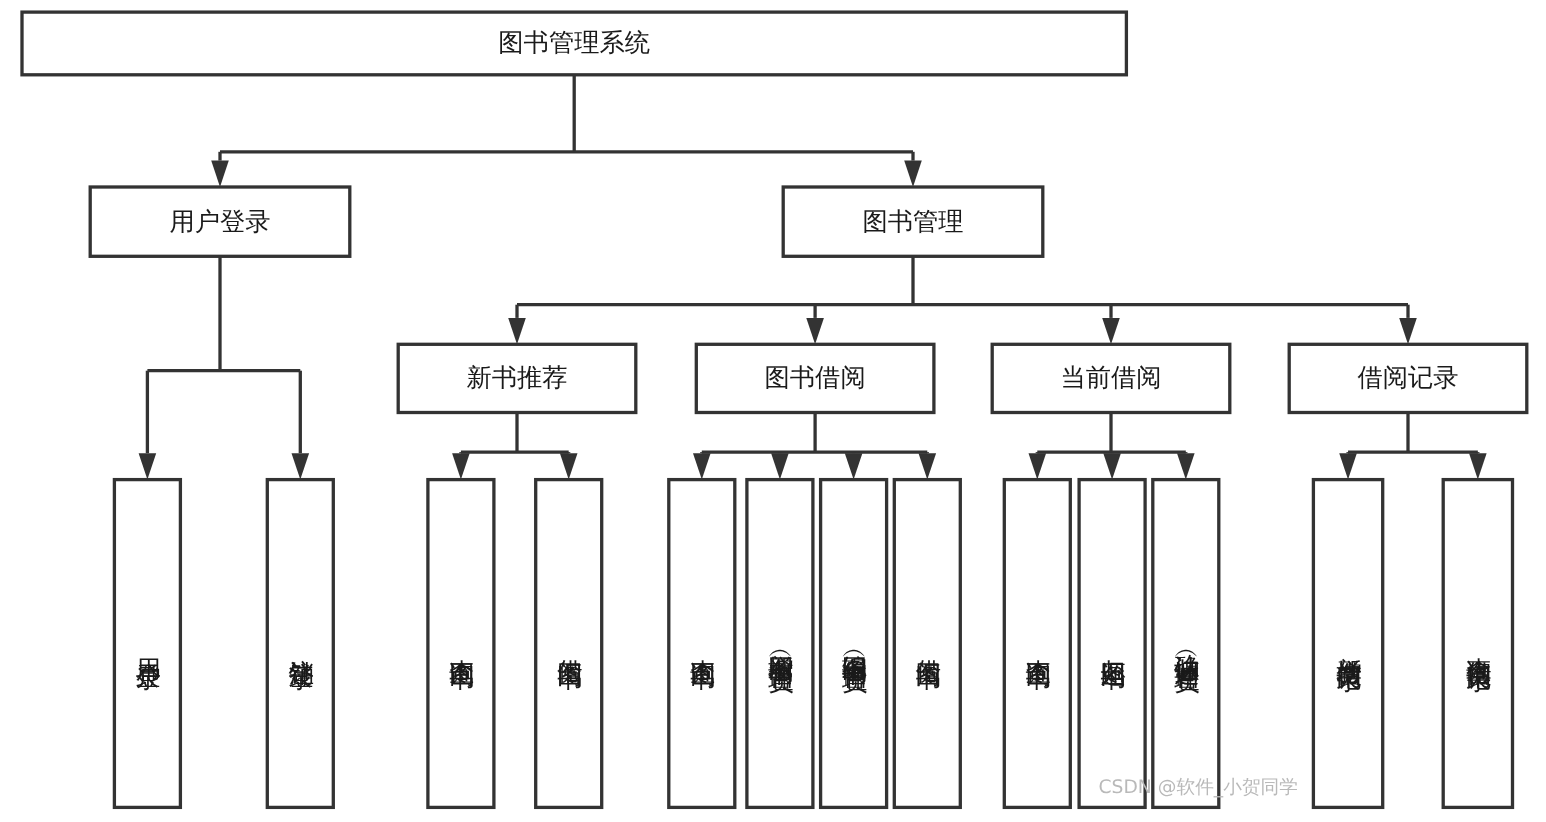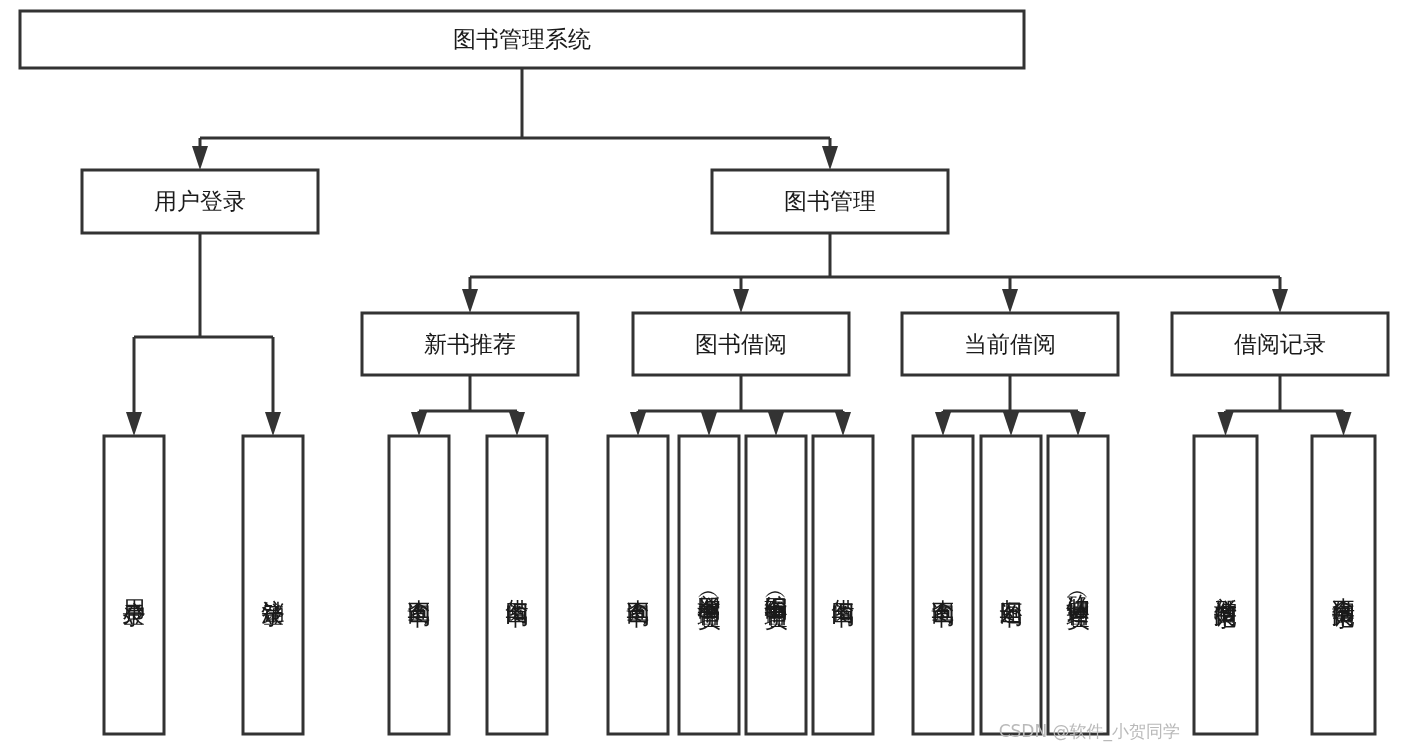--- a/index.html
+++ b/index.html
@@ -63,21 +63,21 @@
     letter-spacing: 2px;
     font-size: 23px;
     line-height: 1;
     color: #1a1a1a;
     white-space: nowrap;
     font-family: "DejaVu Sans", "Liberation Sans", sans-serif;
   }
   .watermark {
     position: absolute;
     right: 8px;
-    bottom: 4px;
+    bottom: 20px;
     font-size: 17px;
     color: #b9b9b9;
     font-family: "DejaVu Sans", "Liberation Sans", sans-serif;
     white-space: nowrap;
     pointer-events: none;
   }
 </style>
 </head>
 <body>
 

